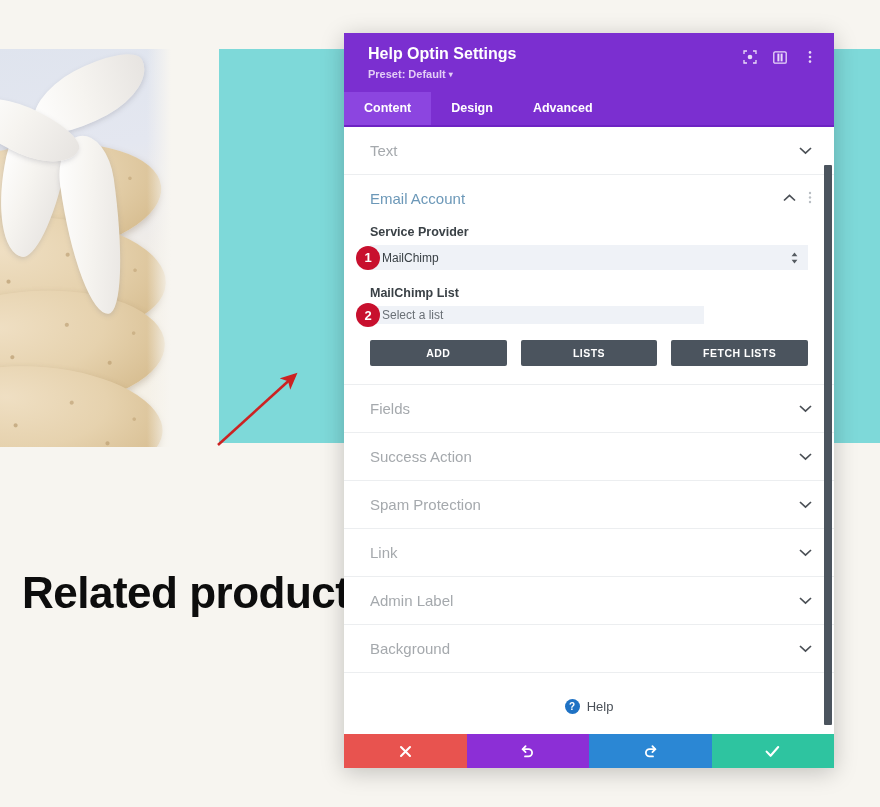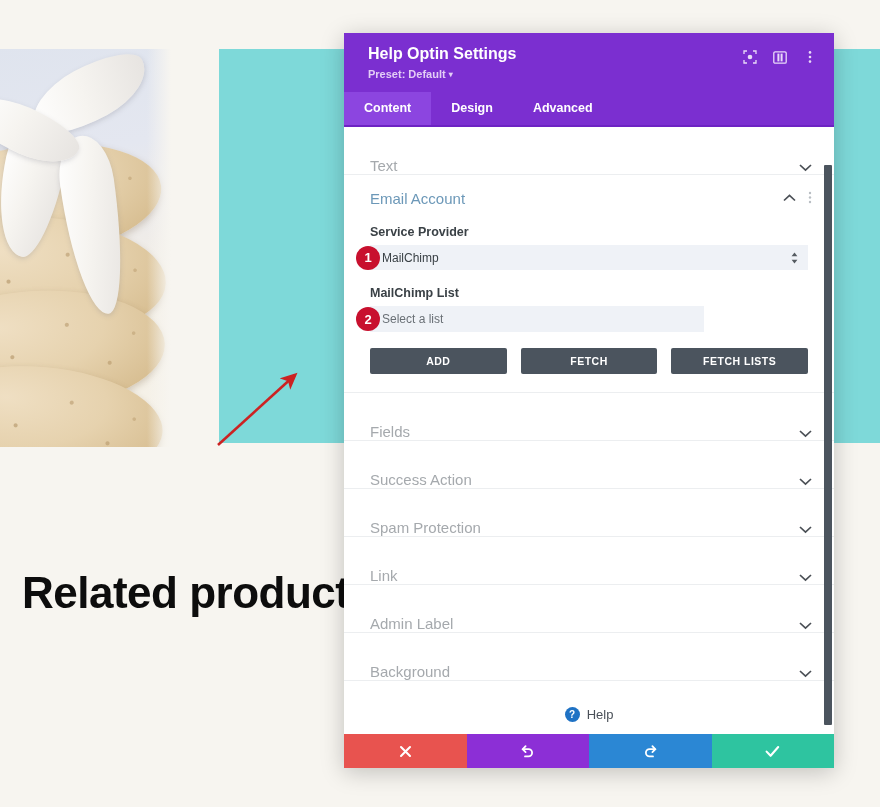--- a/index.html
+++ b/index.html
@@ -224,21 +224,21 @@
 
   .modal-body {
     flex: 1 1 auto;
     background: #fff;
     position: relative;
     overflow: hidden;
   }
 
   .accordion-row {
     display: flex;
-    align-items: flex-end;
+    align-items: center;
     justify-content: space-between;
     padding: 0 22px 0 26px;
     height: 47px;
     border-bottom: 1px solid #eceef0;
     cursor: pointer;
     background: #fff;
   }
   .accordion-label {
     font-size: 15px;
     color: #a5a9ad;
@@ -295,21 +295,21 @@
   }
   .select-caret {
     font-size: 9px;
     color: #555b61;
     line-height: 8px;
     display: flex;
     flex-direction: column;
     align-items: center;
   }
   .text-field {
-    height: 26px;
+    height: 18px;
     background: #eff2f7;
     width: 310px;
     display: flex;
     align-items: center;
     padding: 0 12px;
     font-size: 12px;
     color: #6a7076;
     cursor: text;
   }
   .badge {
@@ -537,21 +537,21 @@
         <div class="field-label">MailChimp List</div>
         <div class="field-wrap">
           <div class="badge">2</div>
           <div class="text-field">
             <span>Select a list</span>
           </div>
         </div>
 
         <div class="btn-row">
           <button class="gray-btn">ADD</button>
-          <button class="gray-btn">FETCH</button>
+          <button class="gray-btn">LISTS</button>
           <button class="gray-btn">FETCH LISTS</button>
         </div>
       </div>
     </div>
 
     <div class="accordion-row">
       <span class="accordion-label">Fields</span>
       <span class="chev">
         <svg width="13" height="8" viewBox="0 0 13 8" fill="none" stroke="currentColor" stroke-width="1.7">
             <path d="M1 1l5.5 5.2L12 1"></path>

